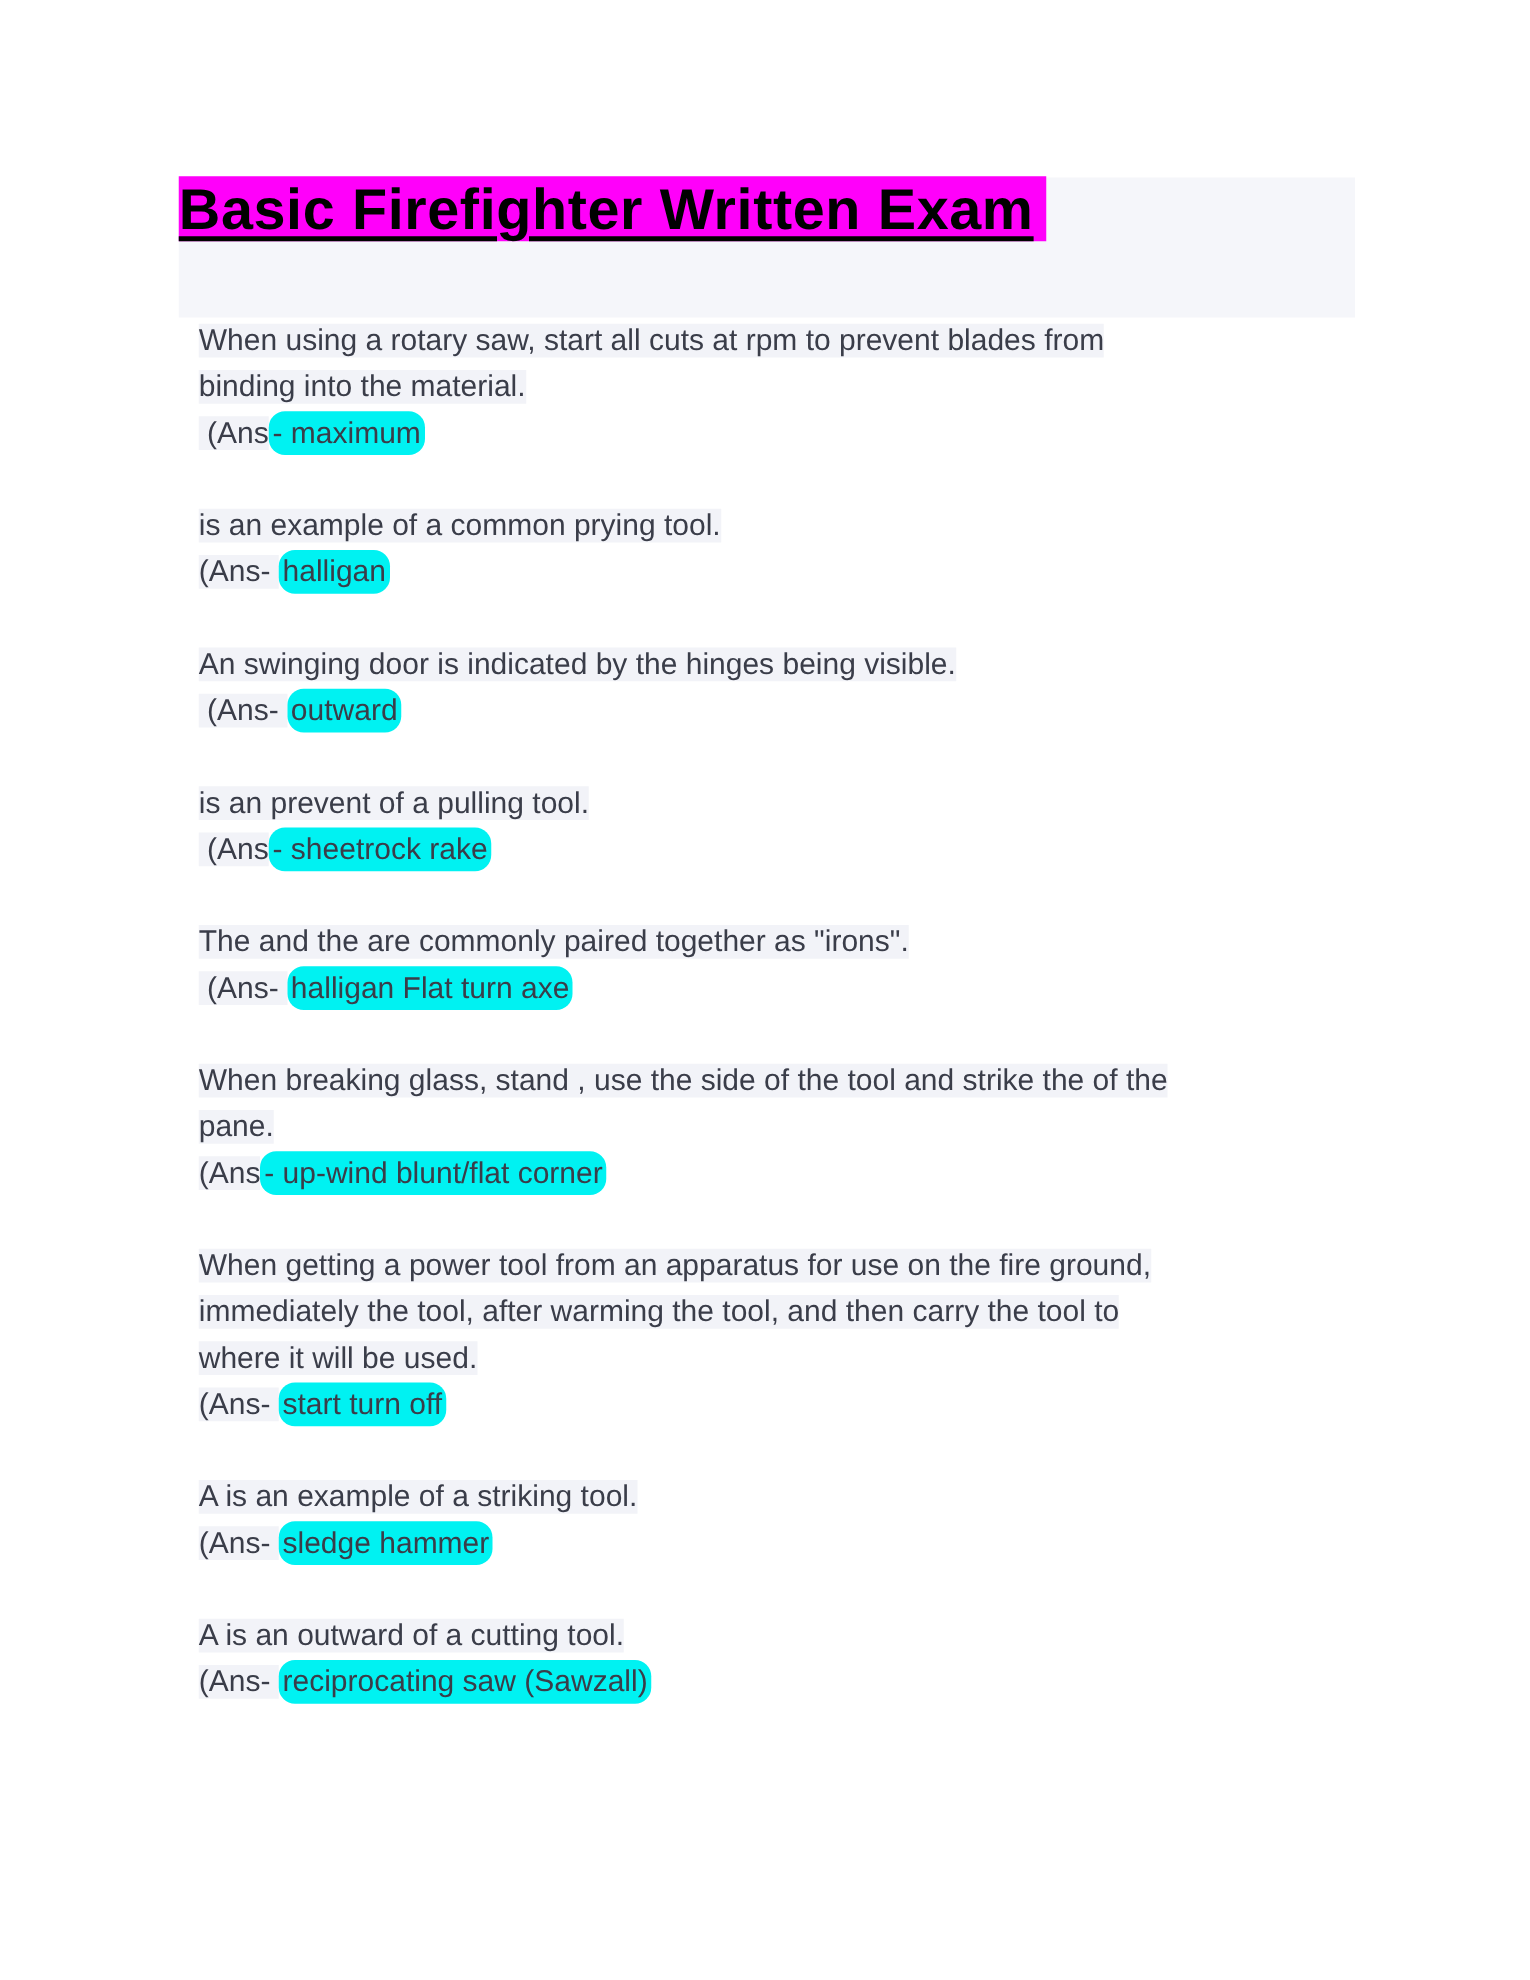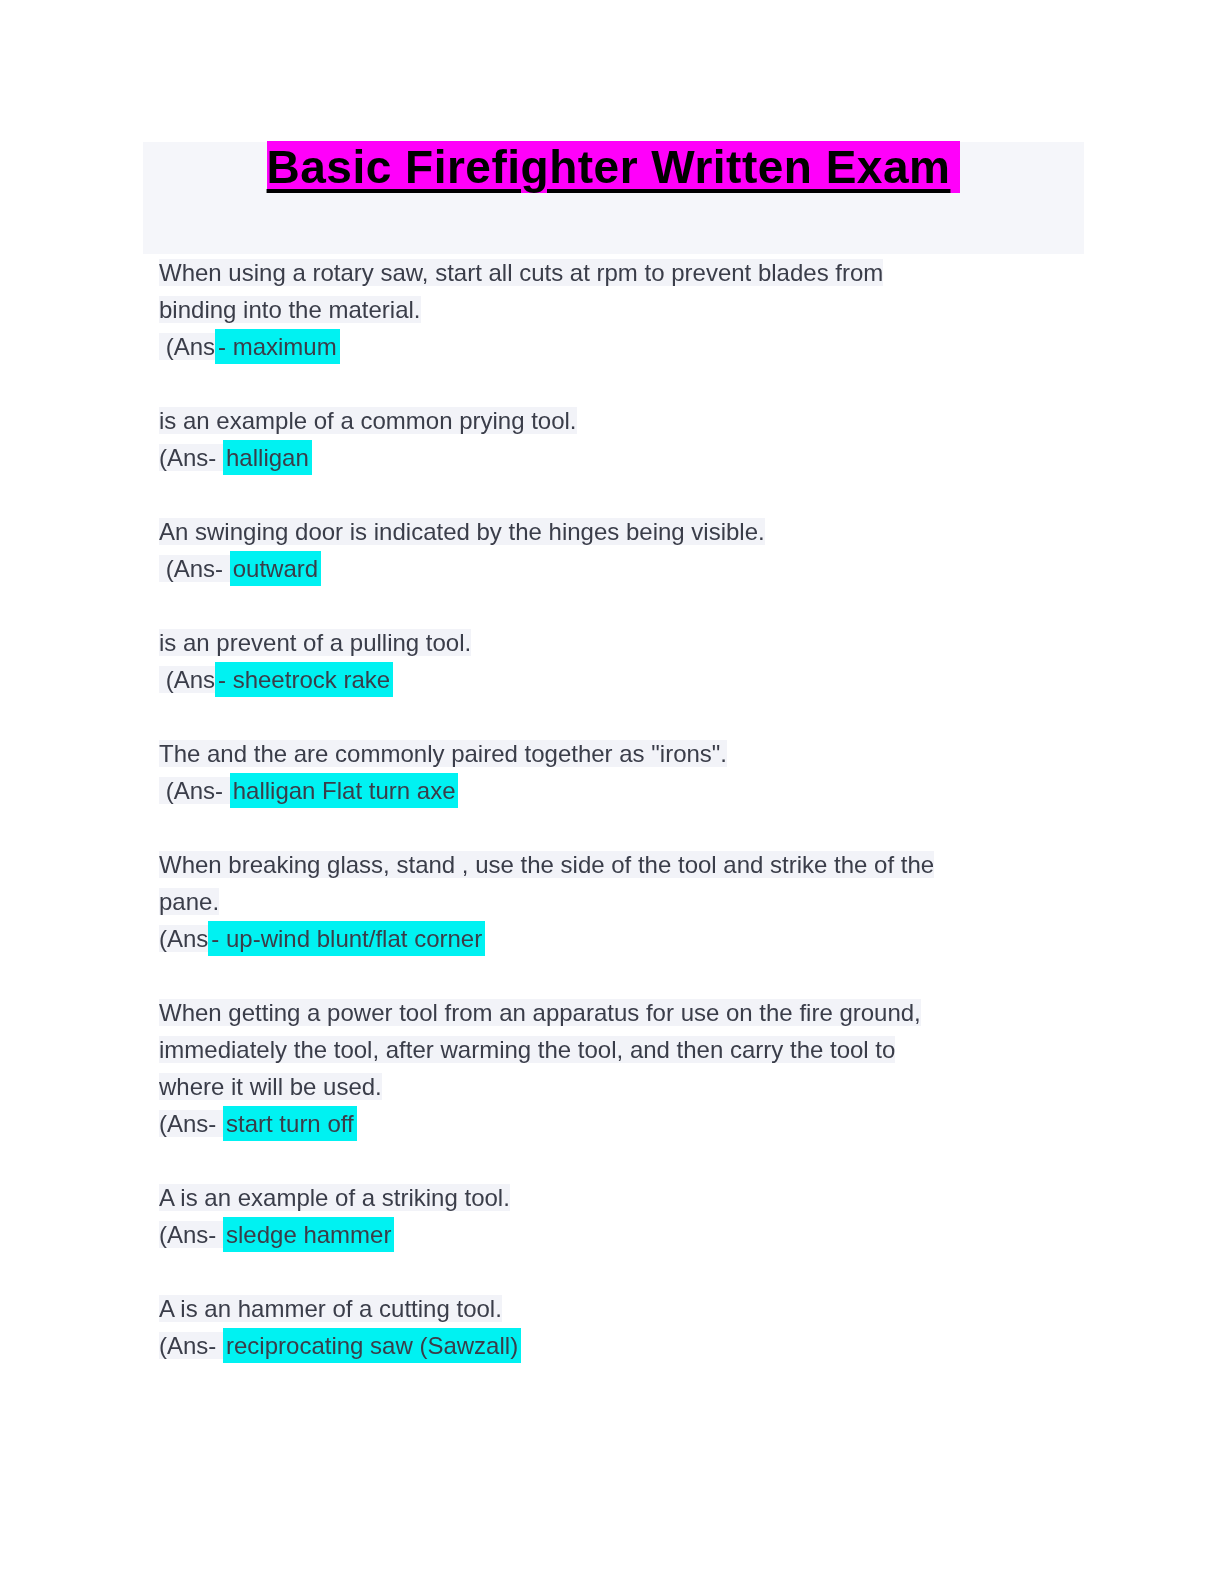--- a/index.html
+++ b/index.html
@@ -25,21 +25,20 @@
     height: 112px;
     background: #f5f6fa;
   }
   h1.doc-title {
     margin: 0;
     font-size: 46px;
     line-height: 51px;
     font-weight: bold;
     letter-spacing: 0.5px;
     color: #000000;
-    text-align: center;
   }
   .title-hl {
     background: #ff00fa;
     padding-right: 10px;
     text-decoration: underline;
     text-decoration-thickness: 4px;
     text-underline-offset: 6px;
     text-decoration-color: #000000;
   }
   .block {
@@ -52,20 +51,21 @@
     background: #f2f3f8;
     white-space: pre-line;
   }
   .pre {
     background: #f2f3f8;
     white-space: pre;
   }
   .hl {
     background: #00f2f2;
     padding: 4px 3px;
+    border-radius: 13px;
   }
 </style>
 </head>
 <body>
 
 <div class="page">
 
   <div class="title-panel">
     <h1 class="doc-title"><span class="title-hl">Basic Firefighter Written Exam</span></h1>
   </div>
@@ -83,15 +83,15 @@
 
   <p class="block"><span class="q">When breaking glass, stand , use the side of the tool and strike the of the
 pane.</span><br><span class="pre">(Ans</span><span class="hl">- up-wind blunt/flat corner</span></p>
 
   <p class="block"><span class="q">When getting a power tool from an apparatus for use on the fire ground,
 immediately the tool, after warming the tool, and then carry the tool to
 where it will be used.</span><br><span class="pre">(Ans- </span><span class="hl">start turn off</span></p>
 
   <p class="block"><span class="q">A is an example of a striking tool.</span><br><span class="pre">(Ans- </span><span class="hl">sledge hammer</span></p>
 
-  <p class="block"><span class="q">A is an hammer of a cutting tool.</span><br><span class="pre">(Ans- </span><span class="hl">reciprocating saw (Sawzall)</span></p>
+  <p class="block"><span class="q">A is an outward of a cutting tool.</span><br><span class="pre">(Ans- </span><span class="hl">reciprocating saw (Sawzall)</span></p>
 
 </div>
 
 </body></html>

